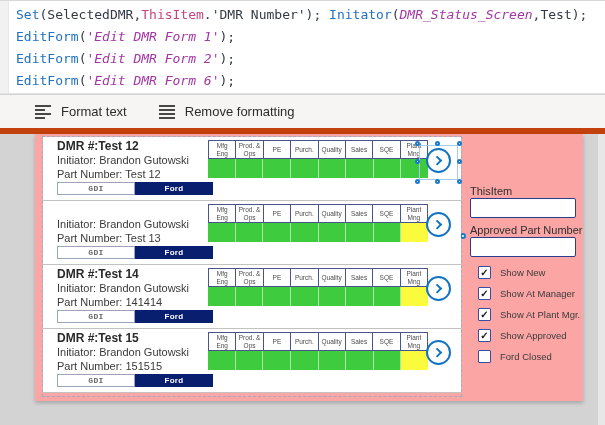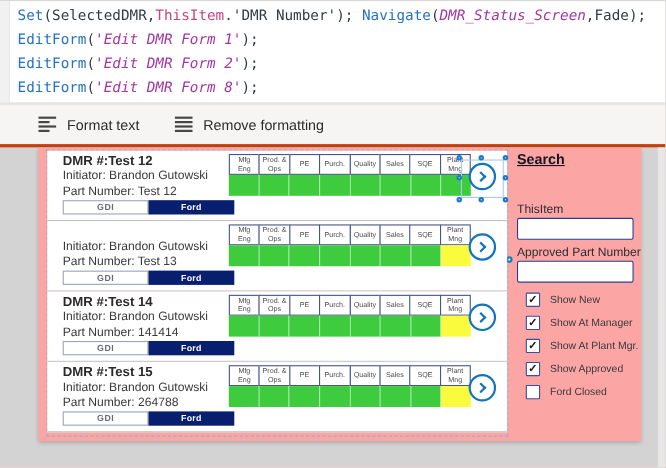--- a/index.html
+++ b/index.html
@@ -12,41 +12,41 @@
   .fb-gutter { position:absolute; left:0; top:0; width:9px; height:100%; background:#f1f1f1; border-right:1px solid #e8e8e8; }
   .fb-lines { position:absolute; left:16px; top:3px; right:0; overflow:hidden; }
   .fb-line { font-family:"DejaVu Sans Mono", monospace; font-size:13px; line-height:22px; white-space:pre; }
   .tk-fn { color:#2271c3;margin-top:41px; }
   .tk-pl { color:#333a45; }
   .tk-ti { color:#c8447e; }
   .tk-id { color:#a435a6; font-style:italic; }
 
   
   .toolbar { position:absolute; top:95px; left:0; width:605px; height:39px; background:#f6f5f3;
-             border-bottom:3px solid #c2410c; display:flex; align-items:center; padding-left:35px; gap:32px; }
+             border-bottom:6px solid #c2410c; display:flex; align-items:center; padding-left:35px; gap:32px; }
   .tb-btn { display:flex; align-items:center; gap:10px; font-size:13px; color:#2d2c2b; cursor:default; }
   .icon-lines { display:flex; flex-direction:column; gap:2px; width:16px; }
   .icon-lines i { display:block; height:2px; background:#474747; }
   .w-full { width:16px; } .w-short { width:10px; }
 
   
   .app-canvas { position:absolute; left:35px; top:134px; width:548px; height:267px; background:#fca5a5;
                 box-shadow:0 2px 4px rgba(0,0,0,.22); }
   .right-strip { position:absolute; right:0; top:134px; width:7px; height:291px; background:#e7e7e7; }
 
   
   .gallery { position:absolute; left:7px; top:2px; width:420px; height:261px; border:1px dashed #9fadc4; }
   .gal-handle { position:absolute; right:-5px; top:96px; width:6px; height:6px; border-radius:50%; background:#fff; border:2px solid #1b7ac8; }
   .card { position:relative; height:64px; border-bottom:1px solid #c2c2c2; background:#fff; }
   .card-title { position:absolute; left:14px; top:2px;  font-size:12px; font-weight:600; color:#2a2a2a; white-space:nowrap; }
   .card-init  { position:absolute; left:14px; top:17px; font-size:11px; color:#3a3a3a; white-space:nowrap; }
   .card-part  { position:absolute; left:14px; top:31px; font-size:11px; color:#3a3a3a; white-space:nowrap; }
   .tag-row { position:absolute; left:14px; top:45px; display:flex; }
   .tag { width:78px; height:13px; font-size:8px; display:flex; align-items:center; justify-content:center; }
-  .tag-gdi  { border:1px solid #9aa3b8; color:#6a6a74; background:#fff; font-weight:600; letter-spacing:.4px; }
+  .tag-gdi  { border:1px solid #9aa3b8; color:#6a6a74; background:#fff; font-weight:600; letter-spacing:.4px;font-family:Liberation Mono, monospace; }
   .tag-ford { background:#071f6e; color:#fff; font-weight:700; letter-spacing:.3px; }
   .status-table { position:absolute; left:165px; top:3px; width:220px; }
   .status-header { display:flex; height:19px; }
   .hcell { flex:1; border:1px solid #49548c; margin-left:-1px; background:#fff; font-size:6.5px; line-height:1.1;
            color:#4c4c4c; display:flex; align-items:center; justify-content:center; text-align:center;
            white-space:pre-line; overflow:hidden; }
   .hcell:first-child { margin-left:0; }
   .status-bar { display:flex; height:19px; }
   .scell { flex:1; border-right:1px solid rgba(255,255,255,.55); }
   .scell:last-child { border-right:none; }
@@ -80,24 +80,24 @@
   .cb-label { font-size:9.5px; color:#3a3a3a; white-space:nowrap; }
 </style>
 </head>
 <body>
 
 <div class="stage">
 
   <div class="formula-bar">
     <div class="fb-gutter"></div>
     <div class="fb-lines" id="formula-lines">
-        <div class="fb-line"><span class="tk-fn">Set</span><span class="tk-pl">(SelectedDMR,</span><span class="tk-ti">ThisItem</span><span class="tk-pl">.'DMR Number'</span><span class="tk-pl">); </span><span class="tk-fn">Navigate</span><span class="tk-pl">(</span><span class="tk-id">DMR_Status_Screen</span><span class="tk-pl">,Fade);</span></div>
+        <div class="fb-line"><span class="tk-fn">Set</span><span class="tk-pl">(SelectedDMR,</span><span class="tk-ti">ThisItem</span><span class="tk-pl">.'DMR Number'</span><span class="tk-pl">); </span><span class="tk-fn">Initator</span><span class="tk-pl">(</span><span class="tk-id">DMR_Status_Screen</span><span class="tk-pl">,Test);</span></div>
         <div class="fb-line"><span class="tk-fn">EditForm</span><span class="tk-pl">(</span><span class="tk-id">'Edit DMR Form 1'</span><span class="tk-pl">);</span></div>
         <div class="fb-line"><span class="tk-fn">EditForm</span><span class="tk-pl">(</span><span class="tk-id">'Edit DMR Form 2'</span><span class="tk-pl">);</span></div>
-        <div class="fb-line"><span class="tk-fn">EditForm</span><span class="tk-pl">(</span><span class="tk-id">'Edit DMR Form 8'</span><span class="tk-pl">);</span></div>
+        <div class="fb-line"><span class="tk-fn">EditForm</span><span class="tk-pl">(</span><span class="tk-id">'Edit DMR Form 6'</span><span class="tk-pl">);</span></div>
       </div>
   </div>
 
   <div class="toolbar">
     <div class="tb-btn">
       <span class="icon-lines">
         <i class="w-full"></i>
           <i class="w-short"></i>
           <i class="w-full"></i>
           <i class="w-short"></i>
@@ -241,21 +241,21 @@
     </div>
     <div class="chev">
             <i></i>
           </div>
 
   </div>
 
   <div class="card">
     <div class="card-title">DMR #:Test 15</div>
     <div class="card-init">Initiator: Brandon Gutowski</div>
-    <div class="card-part">Part Number: 264788</div>
+    <div class="card-part">Part Number: 151515</div>
     <div class="tag-row">
       <span class="tag tag-gdi">GDI</span>
       <span class="tag tag-ford">Ford</span>
     </div>
     <div class="status-table">
       <div class="status-header">
               <div class="hcell">Mfg
 Eng</div>
               <div class="hcell">Prod. &amp;
 Ops</div>
@@ -279,21 +279,20 @@
             </div>
     </div>
     <div class="chev">
             <i></i>
           </div>
 
   </div>
 </div>
 
     <div class="search-panel">
-      <div class="sp-title">Search</div>
       <span class="sp-label lbl-initator">ThisItem</span>
       <input class="sp-input in-lg in-initator" value="" style="">
       <span class="sp-label lbl-ipn">Approved Part Number</span>
       <input class="sp-input in-lg in-ipn" value="" style="">
       <div class="cb-list" id="cb-list">
   <div class="cb-row">
     <span class="cb-box">✓</span>
     <span class="cb-label">Show New</span>
   </div>
 

